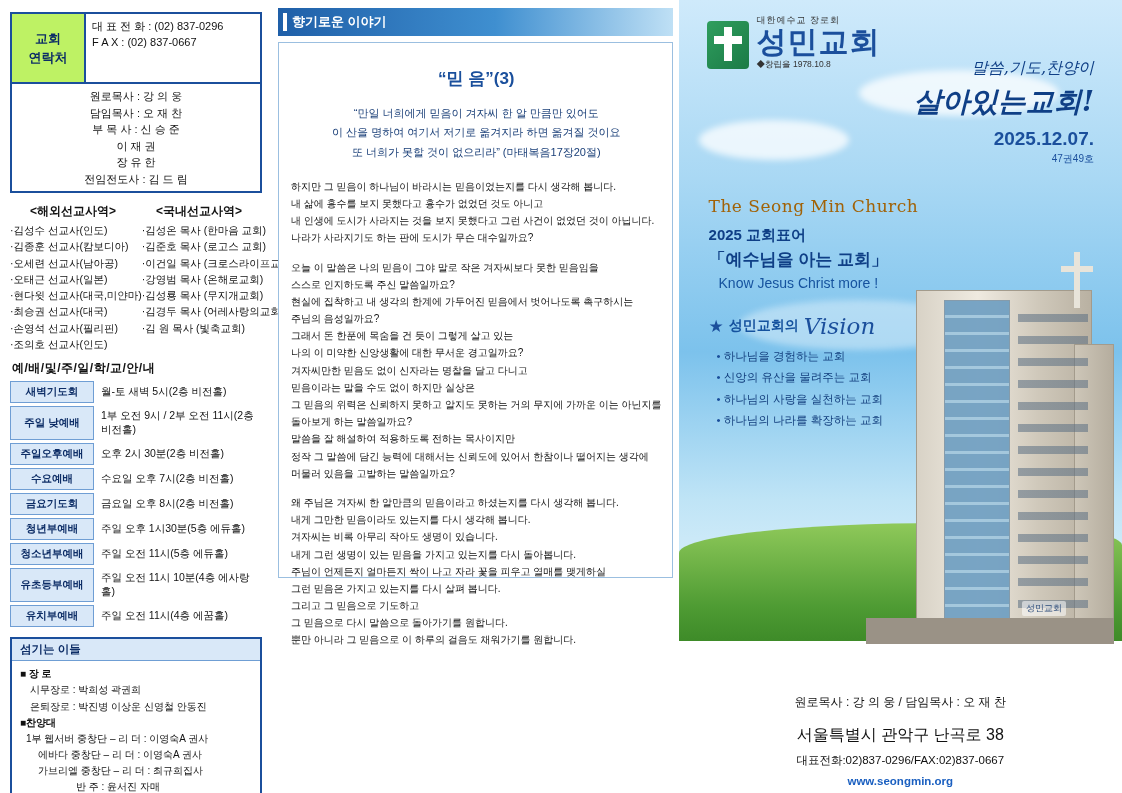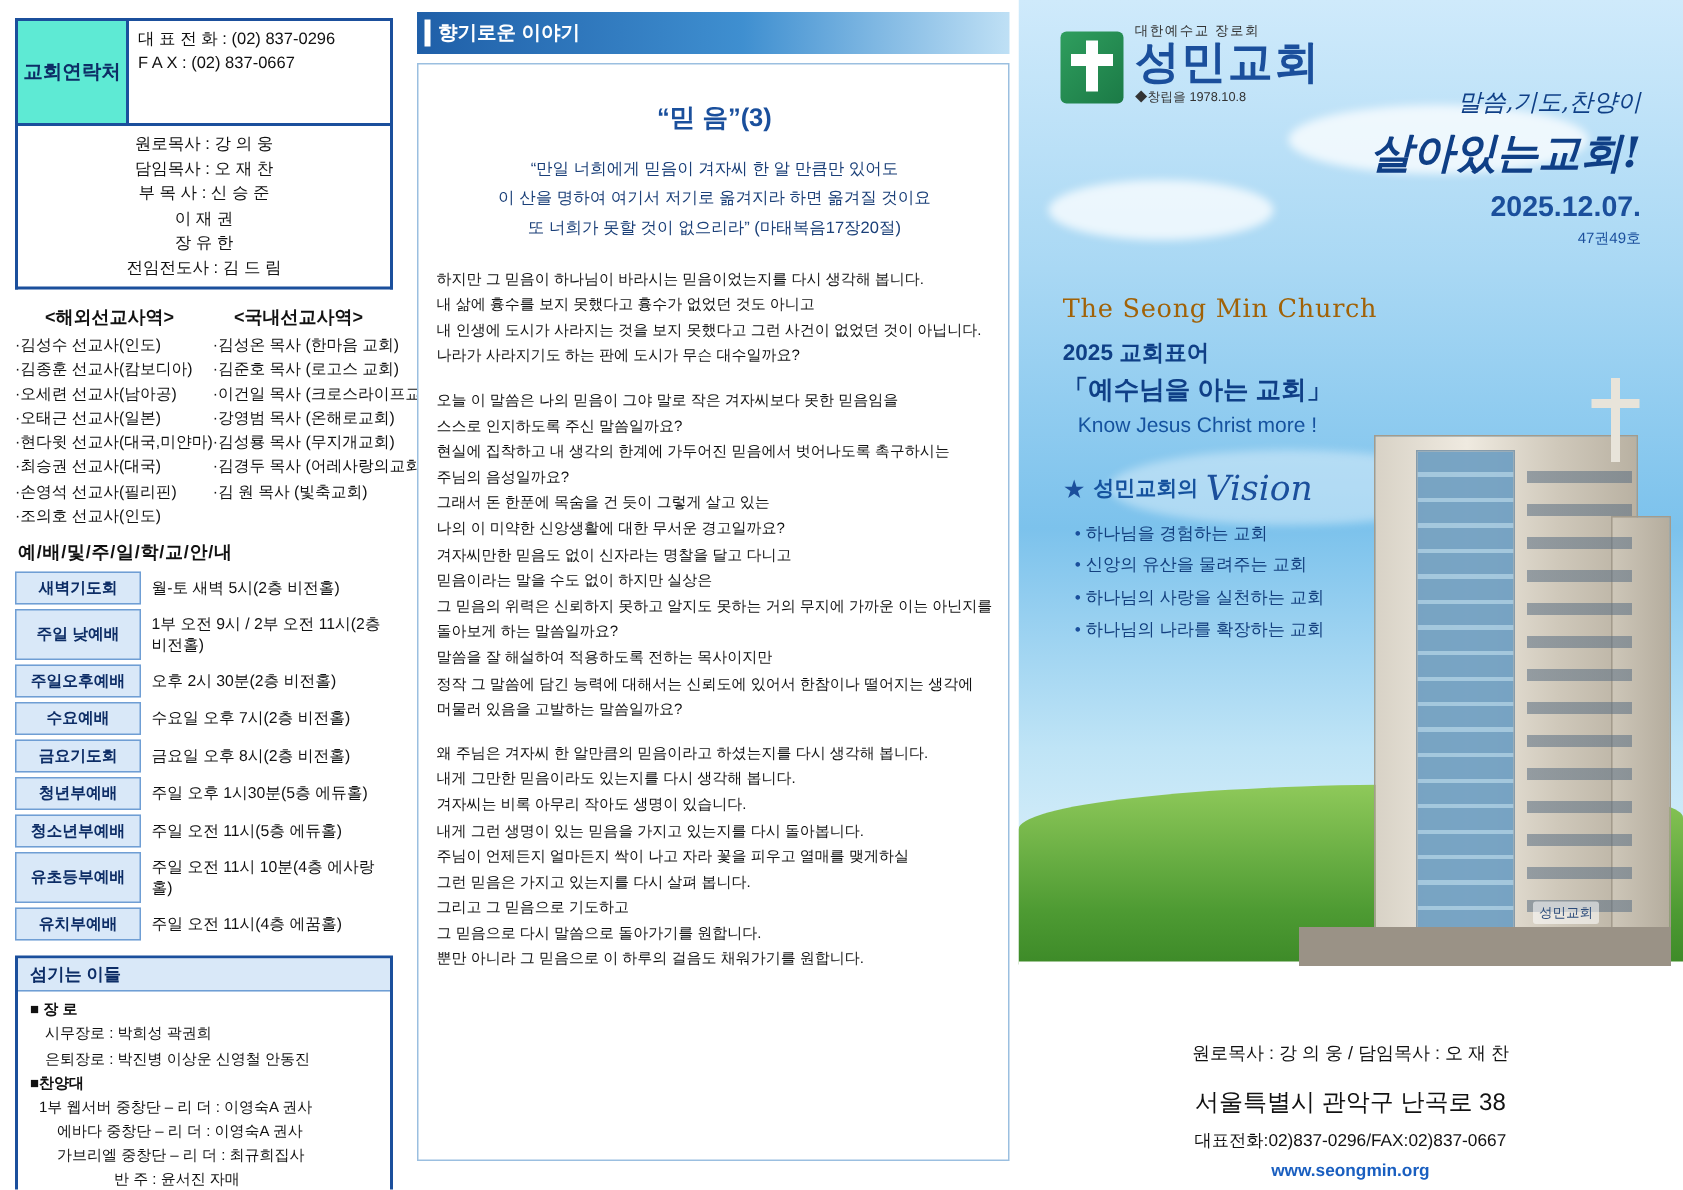--- a/index.html
+++ b/index.html
@@ -16,22 +16,22 @@
 
   
   .col-left {
     width:272px; height:793px; position:relative;
     background:#fff; padding:8px 8px 0 8px;
   }
   .contact-box {
     display:flex; border:2px solid #1b4f9c; height:72px; margin:4px 2px 0 2px;
   }
   .contact-label {
-    width:74px; background:#5eead4; border-right:2px solid #1b4f9c;
-    display:flex; flex-direction:row; align-items:center; justify-content:center;
+    width:74px; background:#bef264; border-right:2px solid #1b4f9c;
+    display:flex; flex-direction:column; align-items:center; justify-content:center;
     font-size:13px; font-weight:bold; color:#0d2d66; line-height:1.5;
   }
   .contact-lines { flex:1; padding:5px 6px 0 6px; font-size:11px; color:#111; }
   .contact-lines div { line-height:1.45; white-space:nowrap; }
   .staff-box {
     border:2px solid #1b4f9c; border-top:none; margin:0 2px; padding:4px 6px 4px 6px;
     font-size:11px; line-height:1.5;
   }
   .staff-row { text-align:center; white-space:nowrap; }
 
@@ -62,21 +62,21 @@
   .col-mid { width:410px; position:relative; padding:8px 6px 0 6px; }
   .mid-head {
     background:linear-gradient(to right,#1f5fa8,#3f8fd0 55%,#bfe0f5 100%);
     color:#fff; font-size:13px; font-weight:bold;
     padding:5px 8px 5px 14px; position:relative;
   }
   .mid-head:before {
     content:""; position:absolute; left:5px; top:5px; width:4px; bottom:5px; background:#fff;
   }
   .article-box {
-    border:1px solid #9bbfe0; margin-top:6px; height:732px;
+    border:1px solid #9bbfe0; margin-top:6px; height:536px;
     padding:14px 10px 0 12px; background:#fff;
   }
   .art-title { text-align:center; font-size:17px; font-weight:bold; color:#1a4f9c; margin:10px 0 14px; }
   .verse { text-align:center; font-size:11px; line-height:1.75; color:#1a3f78; margin-bottom:16px; }
   .para { font-size:10px; line-height:1.72; margin-bottom:12px; }
   .para div { white-space:nowrap; }
 
   
   .col-right { width:504px; position:relative; overflow:hidden; background:#ffffff; }
   .sky {

